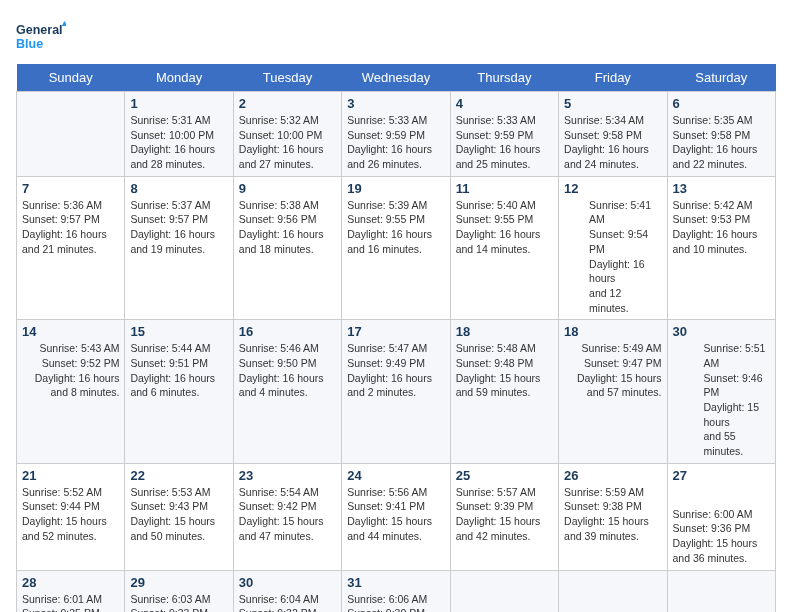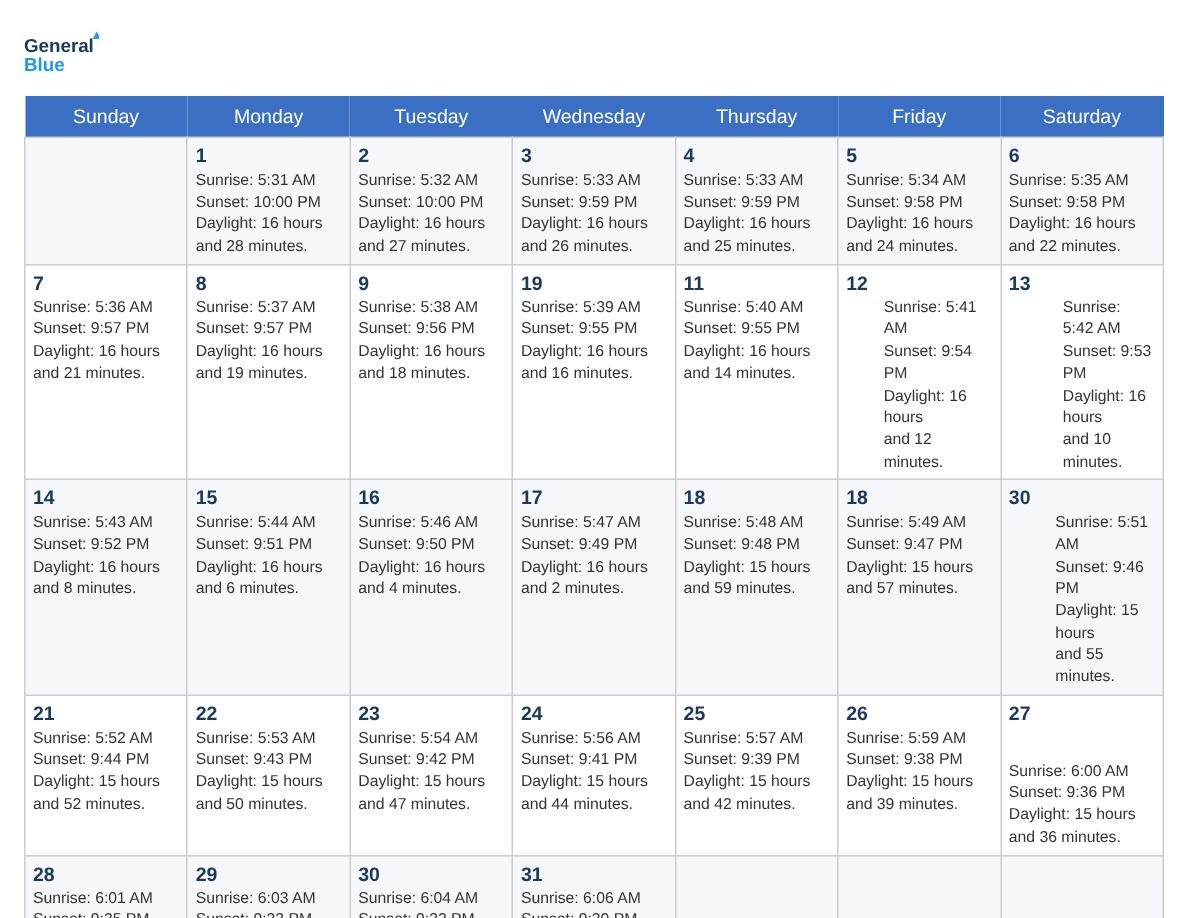--- a/index.html
+++ b/index.html
@@ -189,30 +189,30 @@
         </td>
         <td>
           <div class="day-number">12</div>
           <div class="day-detail" style="white-space: pre-line; margin-left: 25px;">Sunrise: 5:41 AM
 Sunset: 9:54 PM
 Daylight: 16 hours
 and 12 minutes.</div>
         </td>
         <td>
           <div class="day-number">13</div>
-          <div class="day-detail" style="white-space: pre-line; margin-left: 36px;">Sunrise: 5:42 AM
+          <div class="day-detail" style="white-space: pre-line;">Sunrise: 5:42 AM
 Sunset: 9:53 PM
 Daylight: 16 hours
 and 10 minutes.</div>
         </td>
       </tr>
       <tr>
         <td>
           <div class="day-number">14</div>
-          <div class="day-detail" style="white-space: pre-line;">Sunrise: 5:43 AM
+          <div class="day-detail" style="white-space: pre-line; text-align: right;">Sunrise: 5:43 AM
 Sunset: 9:52 PM
 Daylight: 16 hours
 and 8 minutes.</div>
         </td>
         <td>
           <div class="day-number">15</div>
           <div class="day-detail" style="white-space: pre-line;">Sunrise: 5:44 AM
 Sunset: 9:51 PM
 Daylight: 16 hours
 and 6 minutes.</div>
@@ -233,21 +233,21 @@
         </td>
         <td>
           <div class="day-number">18</div>
           <div class="day-detail" style="white-space: pre-line;">Sunrise: 5:48 AM
 Sunset: 9:48 PM
 Daylight: 15 hours
 and 59 minutes.</div>
         </td>
         <td>
           <div class="day-number">18</div>
-          <div class="day-detail" style="white-space: pre-line;">Sunrise: 5:49 AM
+          <div class="day-detail" style="white-space: pre-line; text-align: right;">Sunrise: 5:49 AM
 Sunset: 9:47 PM
 Daylight: 15 hours
 and 57 minutes.</div>
         </td>
         <td>
           <div class="day-number">30</div>
           <div class="day-detail" style="white-space: pre-line; margin-left: 31px;">Sunrise: 5:51 AM
 Sunset: 9:46 PM
 Daylight: 15 hours
 and 55 minutes.</div>

